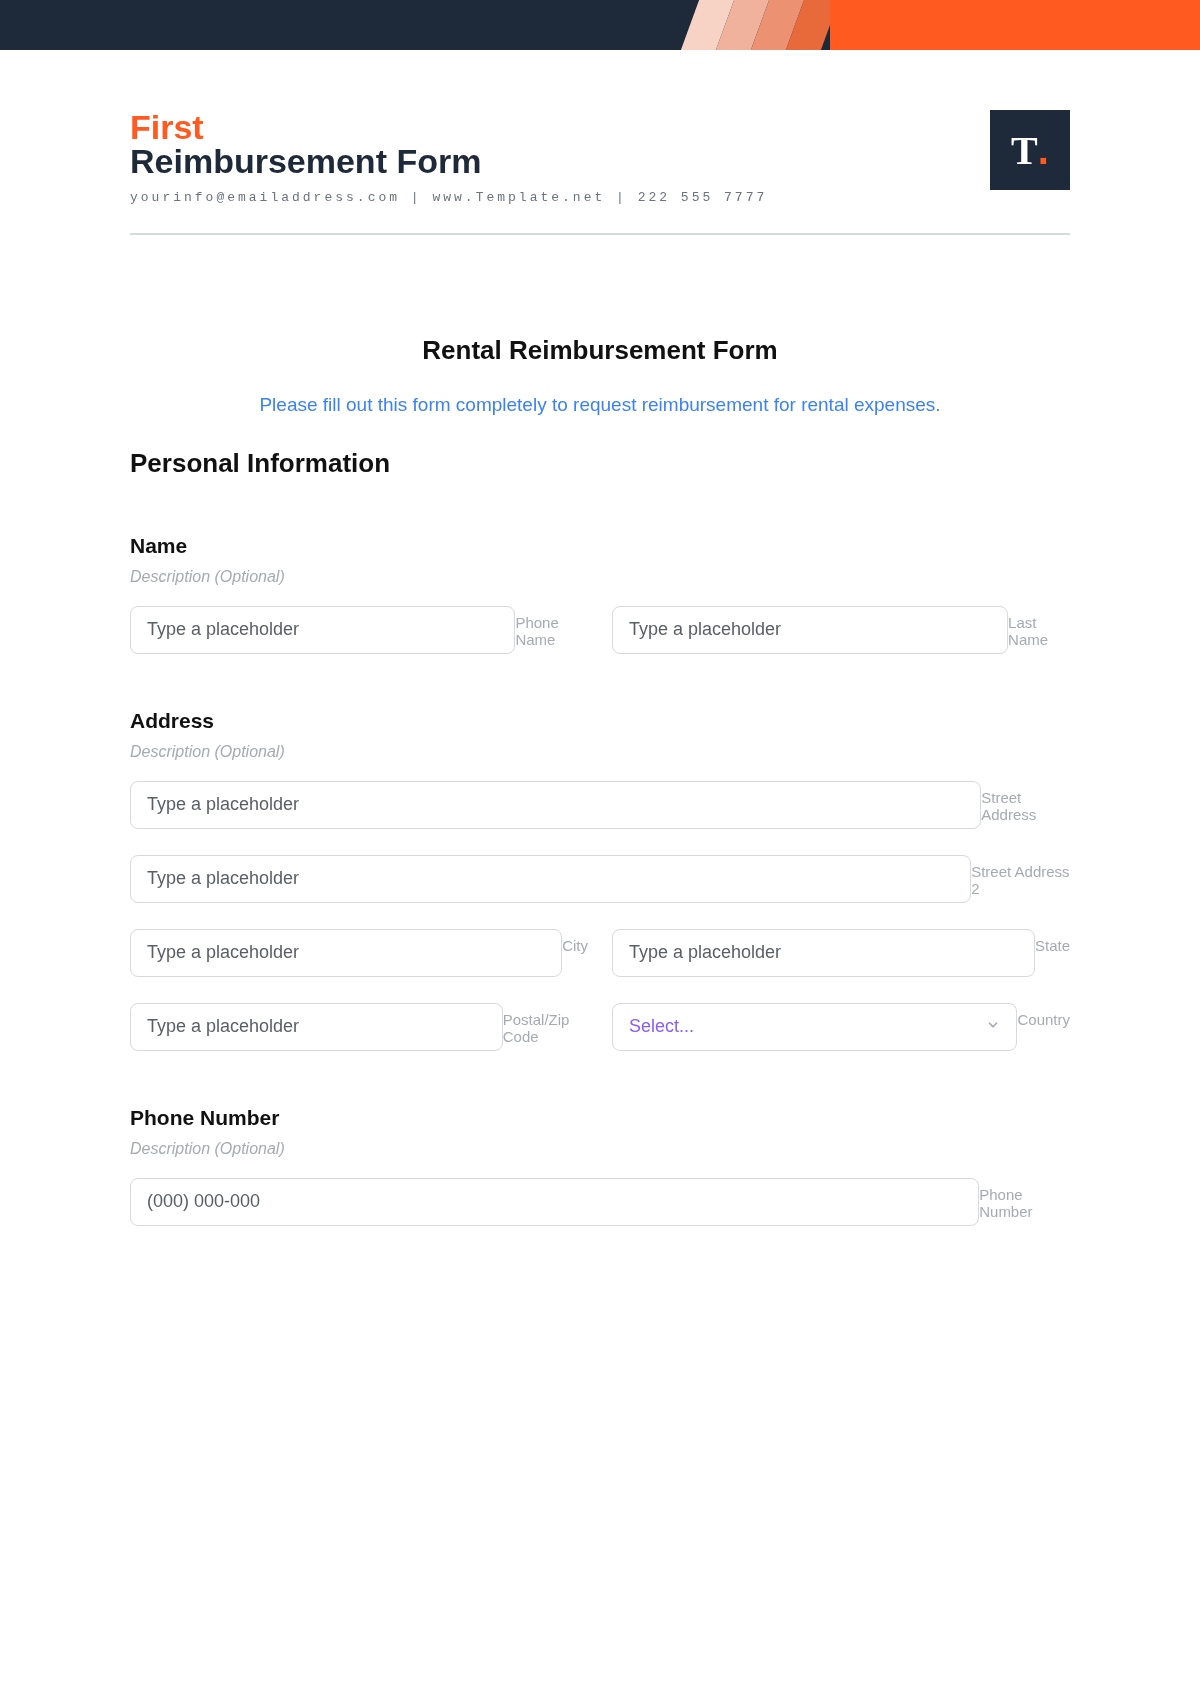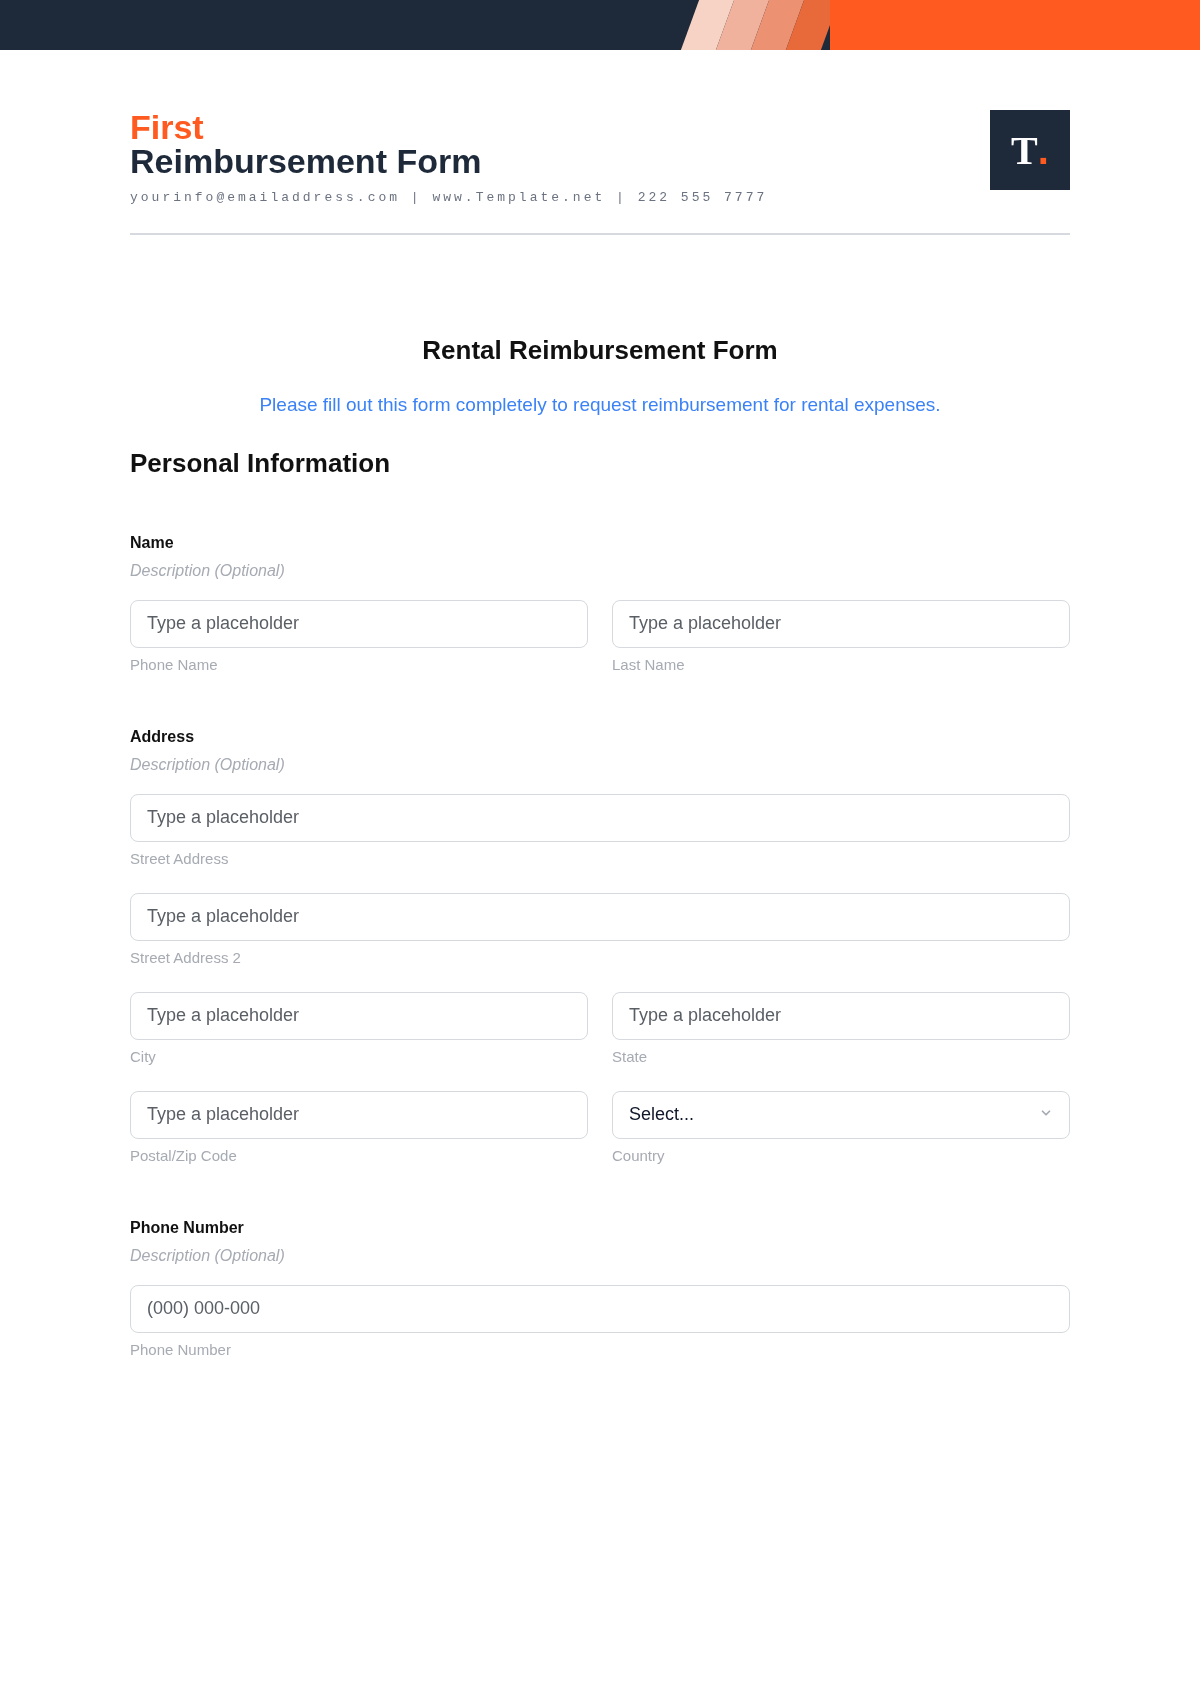--- a/index.html
+++ b/index.html
@@ -88,55 +88,55 @@
   margin-top: 28px;
 }
 .section-heading {
   font-size: 26px;
   font-weight: 800;
   color:#111;
   margin-top: 32px;
 }
 .field-group { margin-top: 55px; }
 .group-label {
-  font-size: 16px;
+  font-size: 21px;
   font-weight: 700;
   color:#111;
 }
 .group-desc {
   font-size: 16px;
   color:#a6aab2;
   font-style: italic;
   margin-top: 10px;
 }
 .row {
   display:flex;
   gap: 24px;
   margin-top: 20px;
 }
-.col { flex:1; display:flex; flex-direction:column; }
+.col { flex:1; display:flex; }
 .input {
   width:100%;
   height: 48px;
   border: 1px solid #d6d9dd;
   border-radius: 8px;
   padding: 0 16px;
   font-size: 18px;
   color:#333;
   background:#fff;
 }
 .input::placeholder { color:#5a5f66; }
 .select {
   width:100%;
   height: 48px;
   border: 1px solid #d6d9dd;
   border-radius: 8px;
   padding: 8px 16px;
   font-size: 18px;
-  color:#0f172a;
+  color:#8b5cf6;
   background:#fff;
   display:flex;
   align-items:center;
   justify-content:space-between;
   cursor:pointer;
   gap:36px;
 }
 .sublabel {
   font-size: 15px;
   color:#a6aab2;

